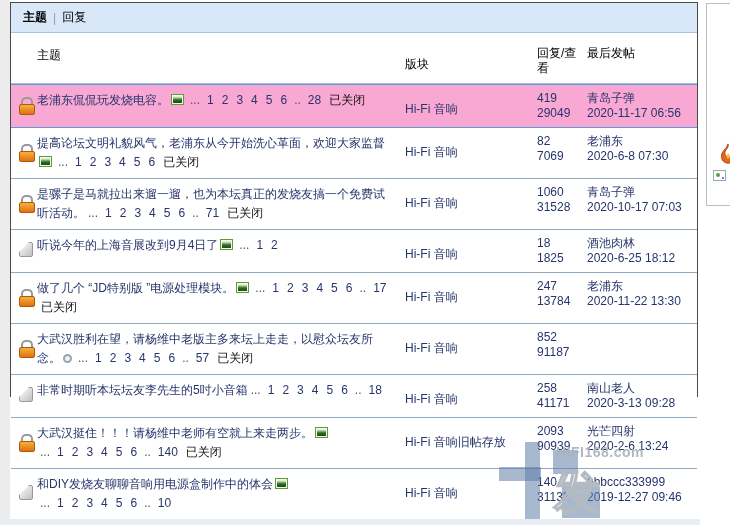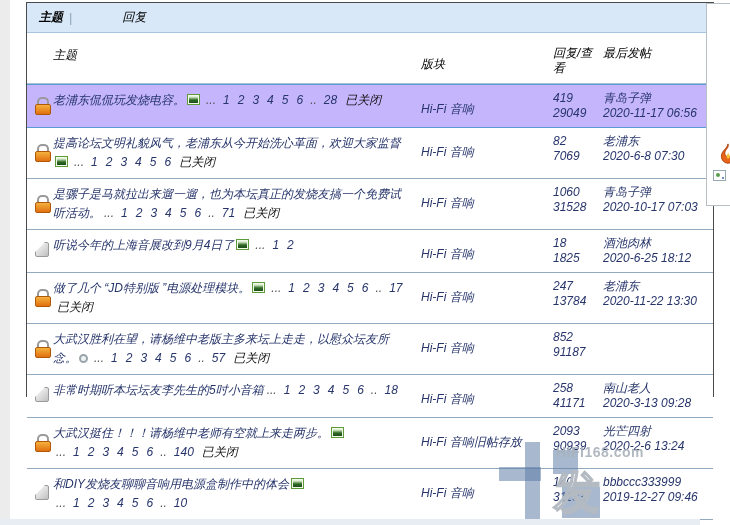--- a/index.html
+++ b/index.html
@@ -1,36 +1,36 @@
 <!DOCTYPE html>
 <html><head>
 <meta charset="utf-8">
 <style>
   * { margin:0; padding:0; box-sizing:border-box; }
   html,body { width:730px; height:525px; overflow:hidden; background:#fff;
     font-family:"Liberation Sans","DejaVu Sans",sans-serif; font-size:12px; color:#111; }
   .left-strip { position:absolute; left:0; top:0; width:10px; height:525px; background:#ececec; }
-  .main-panel { position:absolute; left:26px; top:2px; width:688px; height:395px;
-    background:#fff; border:1px solid #4a4a4a; border-bottom:none;font-style:italic; }
+  .main-panel { position:absolute; left:10px; top:2px; width:688px; height:395px;
+    background:#fff; border:1px solid #4a4a4a; border-bottom:none; }
   .tab-bar { height:30px; background:#d8e8f8; border-bottom:1px solid #a9c4e0;
     display:flex; align-items:center; padding-left:12px; }
   .tab-active { font-weight:bold; color:#000; cursor:pointer; }
   .tab-sep { color:#8aa0b4; margin:0 6px; }
-  .tab-inactive { color:#000; cursor:pointer;margin-left:44px; }
+  .tab-inactive { color:#000; cursor:pointer; }
   .col-header { display:flex; padding:13px 0 7px 0; border-bottom:1px solid #a9bfd2; }
   .cell { display:block; }
   .icon-cell { flex:0 0 26px; padding-left:8px; align-self:center; }
   .title-cell { flex:0 0 368px; padding-right:12px; line-height:19px; }
   .forum-cell { flex:0 0 132px; line-height:16px;margin-top:10px; }
   .replies-cell { flex:0 0 50px; line-height:15px; }
   .last-cell { flex:1 1 auto; padding-right:4px; line-height:15px; }
   .col-header .title-cell, .col-header .forum-cell, .col-header .replies-cell,
   .col-header .last-cell { color:#000; }
   .row { display:flex; align-items:flex-start; padding:6px 0; border-bottom:1px solid #92aabf; }
-  .row.selected { background:#c4b5fd; border-top:1px solid #5b9bd5; border-bottom:1px solid #5b9bd5; }
+  .row.selected { background:#f9a8d4; border-top:1px solid #5b9bd5; border-bottom:1px solid #5b9bd5; }
   a.lnk, .navy { color:#27356b; text-decoration:none; cursor:pointer; }
   .pnum { color:#27356b; margin:0 4px; cursor:pointer; }
   .dots { color:#555; margin:0 3px; }
   .closed { color:#111; margin-left:4px; }
   .views { display:block; }
   .ldate { display:block; }
   
   .ticon { display:inline-block; position:relative; }
   .ticon.lock { width:14px; height:16px; }
   .ticon.lock::before { content:''; position:absolute; left:2px; top:0; width:8px; height:9px;

